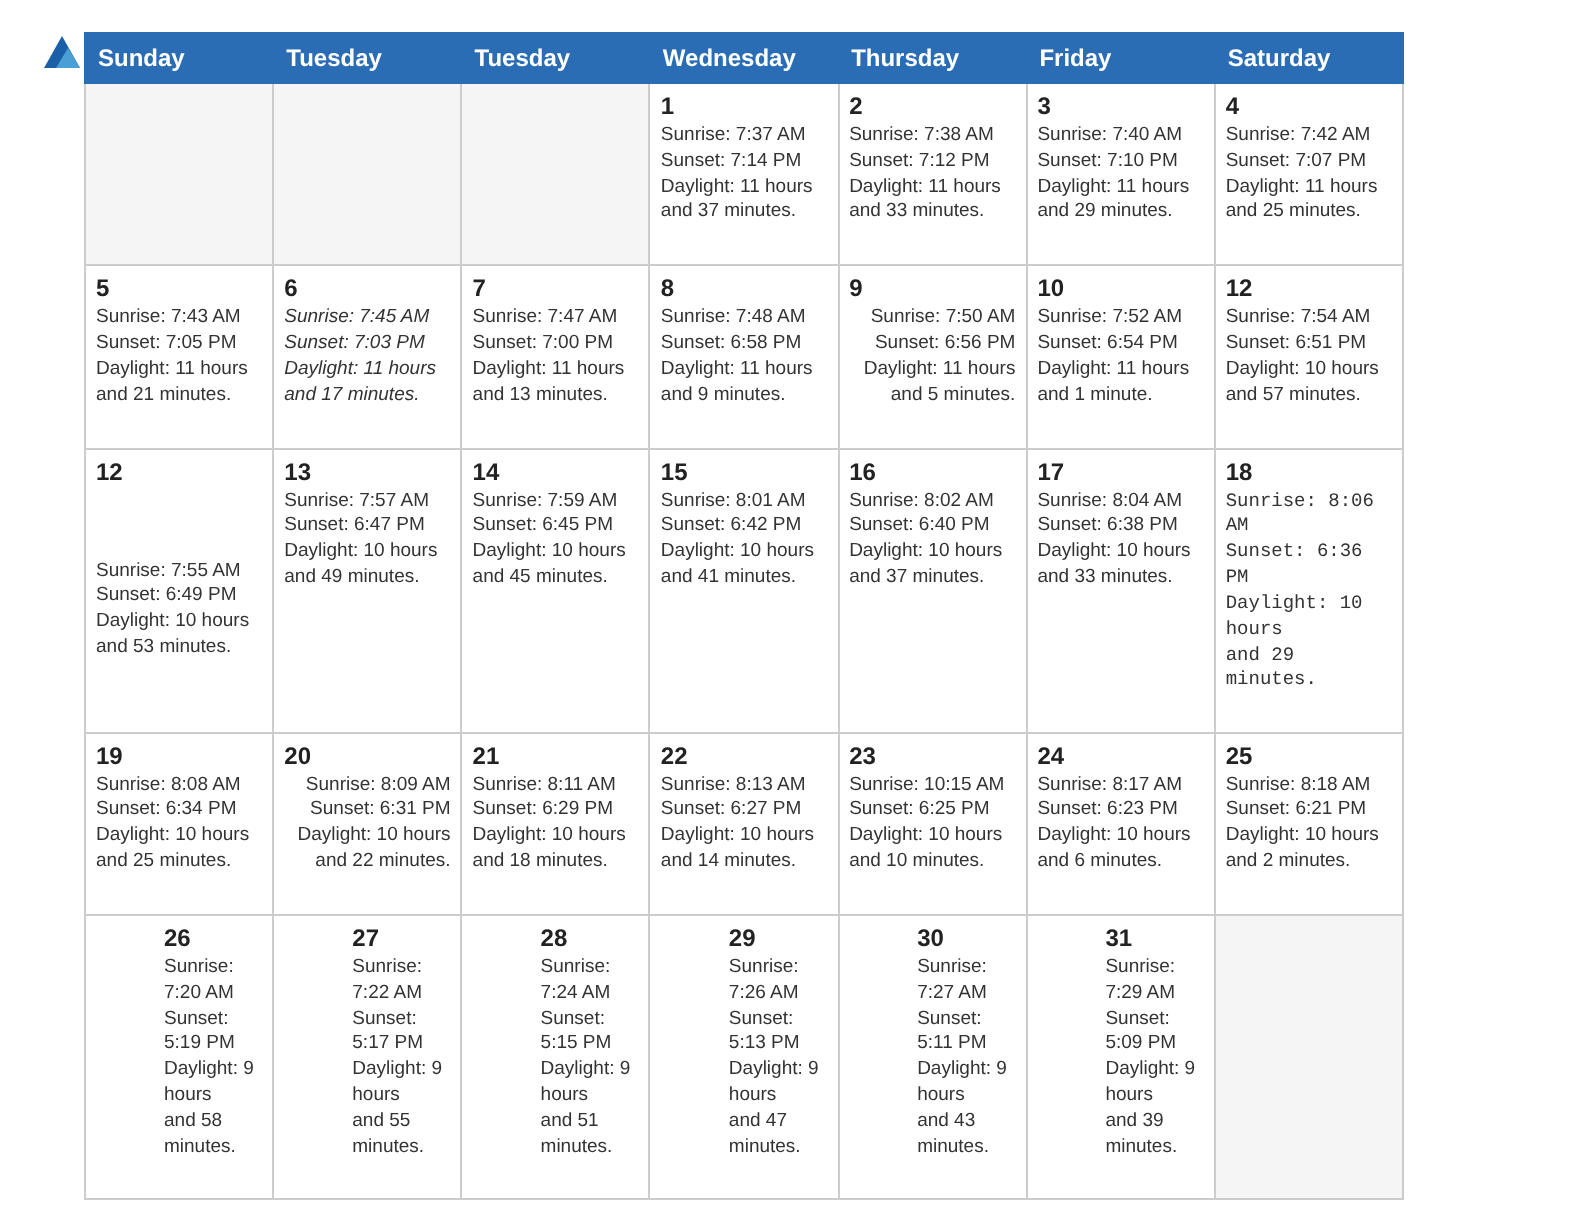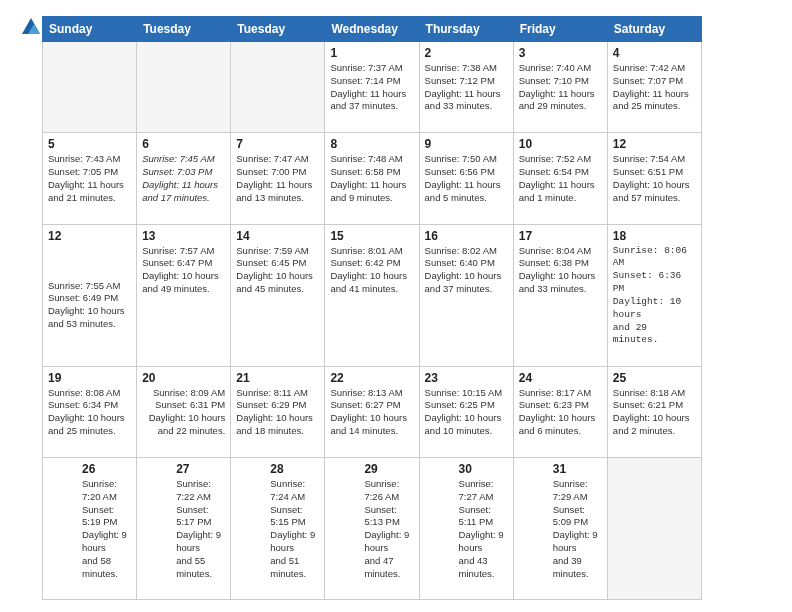--- a/index.html
+++ b/index.html
@@ -192,21 +192,21 @@
           </td>
           <td>
             <span class="day-num">8</span>
             <div class="day-info" style="white-space: pre-line;">Sunrise: 7:48 AM
 Sunset: 6:58 PM
 Daylight: 11 hours
 and 9 minutes.</div>
           </td>
           <td>
             <span class="day-num">9</span>
-            <div class="day-info" style="white-space: pre-line;">Sunrise: 7:50 AM
+            <div class="day-info" style="white-space: pre-line; text-align: right;">Sunrise: 7:50 AM
 Sunset: 6:56 PM
 Daylight: 11 hours
 and 5 minutes.</div>
           </td>
           <td>
             <span class="day-num">10</span>
             <div class="day-info" style="white-space: pre-line;">Sunrise: 7:52 AM
 Sunset: 6:54 PM
 Daylight: 11 hours
 and 1 minute.</div>

